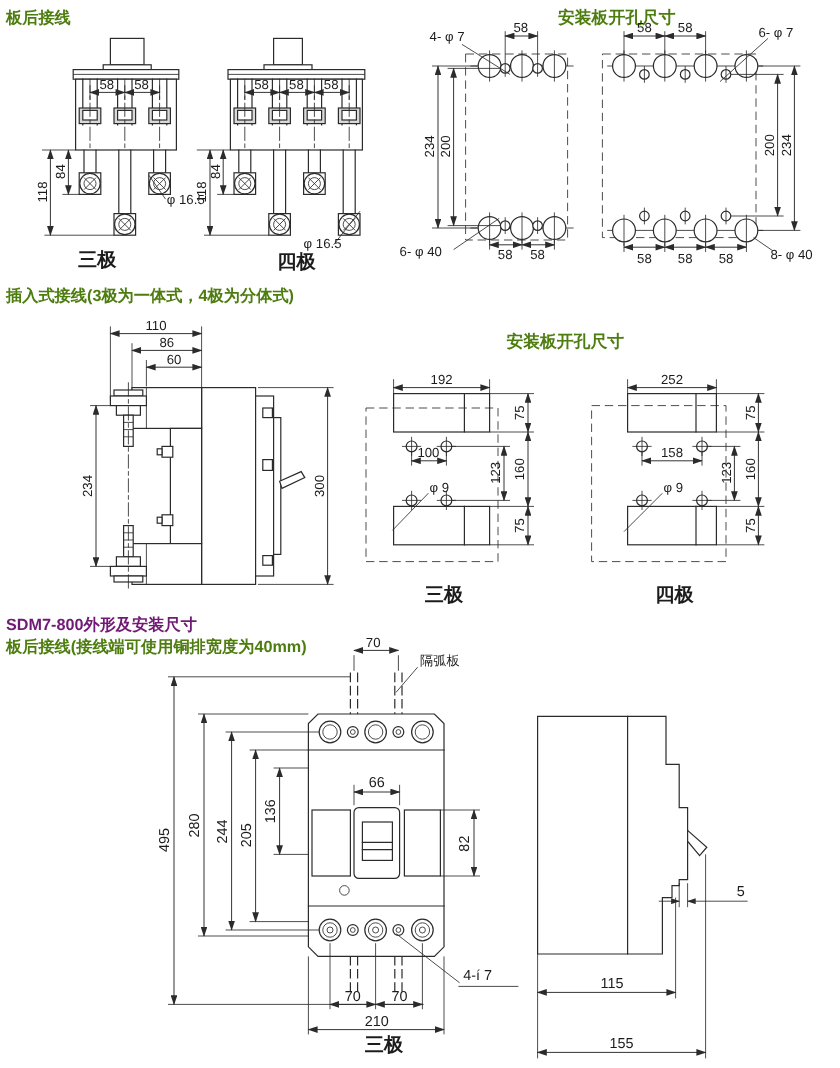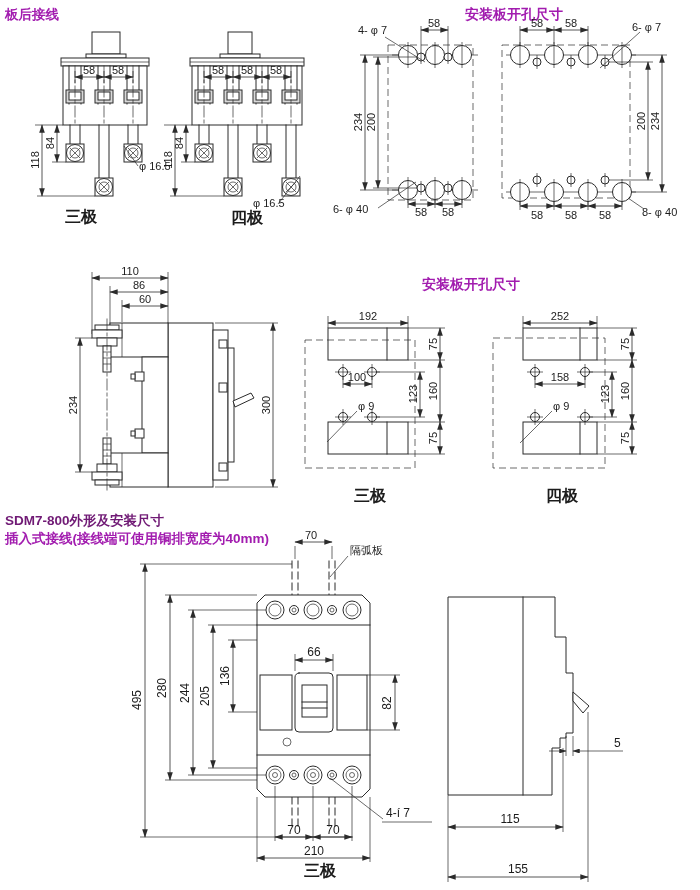--- a/index.html
+++ b/index.html
@@ -1,18 +1,18 @@
 <!DOCTYPE html>
 <html><head>
 <meta charset="utf-8">
 <style>
   html,body{margin:0;padding:0;background:#fff;}
   #page{position:relative;width:700px;height:890px;background:#fff;overflow:hidden;
         font-family:"Liberation Sans",sans-serif;}
-  .hd{position:absolute;font-weight:bold;color:#a21caf;font-size:13.5px;white-space:nowrap;}
+  .hd{position:absolute;font-weight:bold;color:#4d7c0f;font-size:13.5px;white-space:nowrap;}
   .hd-lg{font-size:14px;}
   .hd-blue{color:#701a75;}
   svg{position:absolute;overflow:visible;}
   .ln{fill:none;stroke:#2b2b2b;stroke-width:1;stroke-linecap:square;}
   .fw{fill:#fff;stroke:#2b2b2b;stroke-width:1;}
   .fg{fill:#d9d9d9;stroke:#2b2b2b;stroke-width:1;}
   .thin{fill:none;stroke:#2b2b2b;stroke-width:.7;}
   .dsh{stroke-dasharray:7 4;}
   .cl{stroke-dasharray:11 3 3 3;stroke-width:.7;}
   .dim{fill:none;stroke:#2b2b2b;stroke-width:.8;marker-start:url(#ar);marker-end:url(#ae);}
@@ -21,23 +21,24 @@
   .mid{text-anchor:middle;}
   .lbl{font-size:16px;font-weight:bold;text-anchor:middle;}
 </style>
 </head>
 <body>
 
 <div id="page">
 
   <div class="hd" style="left:5px;top:6px;">板后接线</div>
   <div class="hd hd-lg" style="left:465px;top:6px;">安装板开孔尺寸</div>
+  <div class="hd" style="left:5px;top:238px;">插入式接线(3极为一体式，4极为分体式)</div>
   <div class="hd hd-lg" style="left:422px;top:276px;">安装板开孔尺寸</div>
   <div class="hd hd-blue" style="left:5px;top:512px;">SDM7-800外形及安装尺寸</div>
-  <div class="hd" style="left:5px;top:530px;">插入式接线(接线端可使用铜排宽度为40mm)</div>
+  <div class="hd" style="left:5px;top:530px;">板后接线(接线端可使用铜排宽度为40mm)</div>
 
   <svg style="left:28px;top:26px;" width="150" height="204" viewBox="0 0 150 204">
     <defs>
       <marker id="ae" viewBox="0 0 12 8" refX="11" refY="4" markerWidth="11" markerHeight="7" orient="auto-start-reverse">
         <path d="M0,0 L12,4 L0,8 z" fill="#2b2b2b"></path>
       </marker>
       <marker id="ar" viewBox="0 0 12 8" refX="1" refY="4" markerWidth="11" markerHeight="7" orient="auto">
         <path d="M12,0 L0,4 L12,8 z" fill="#2b2b2b"></path>
       </marker>
     </defs>

